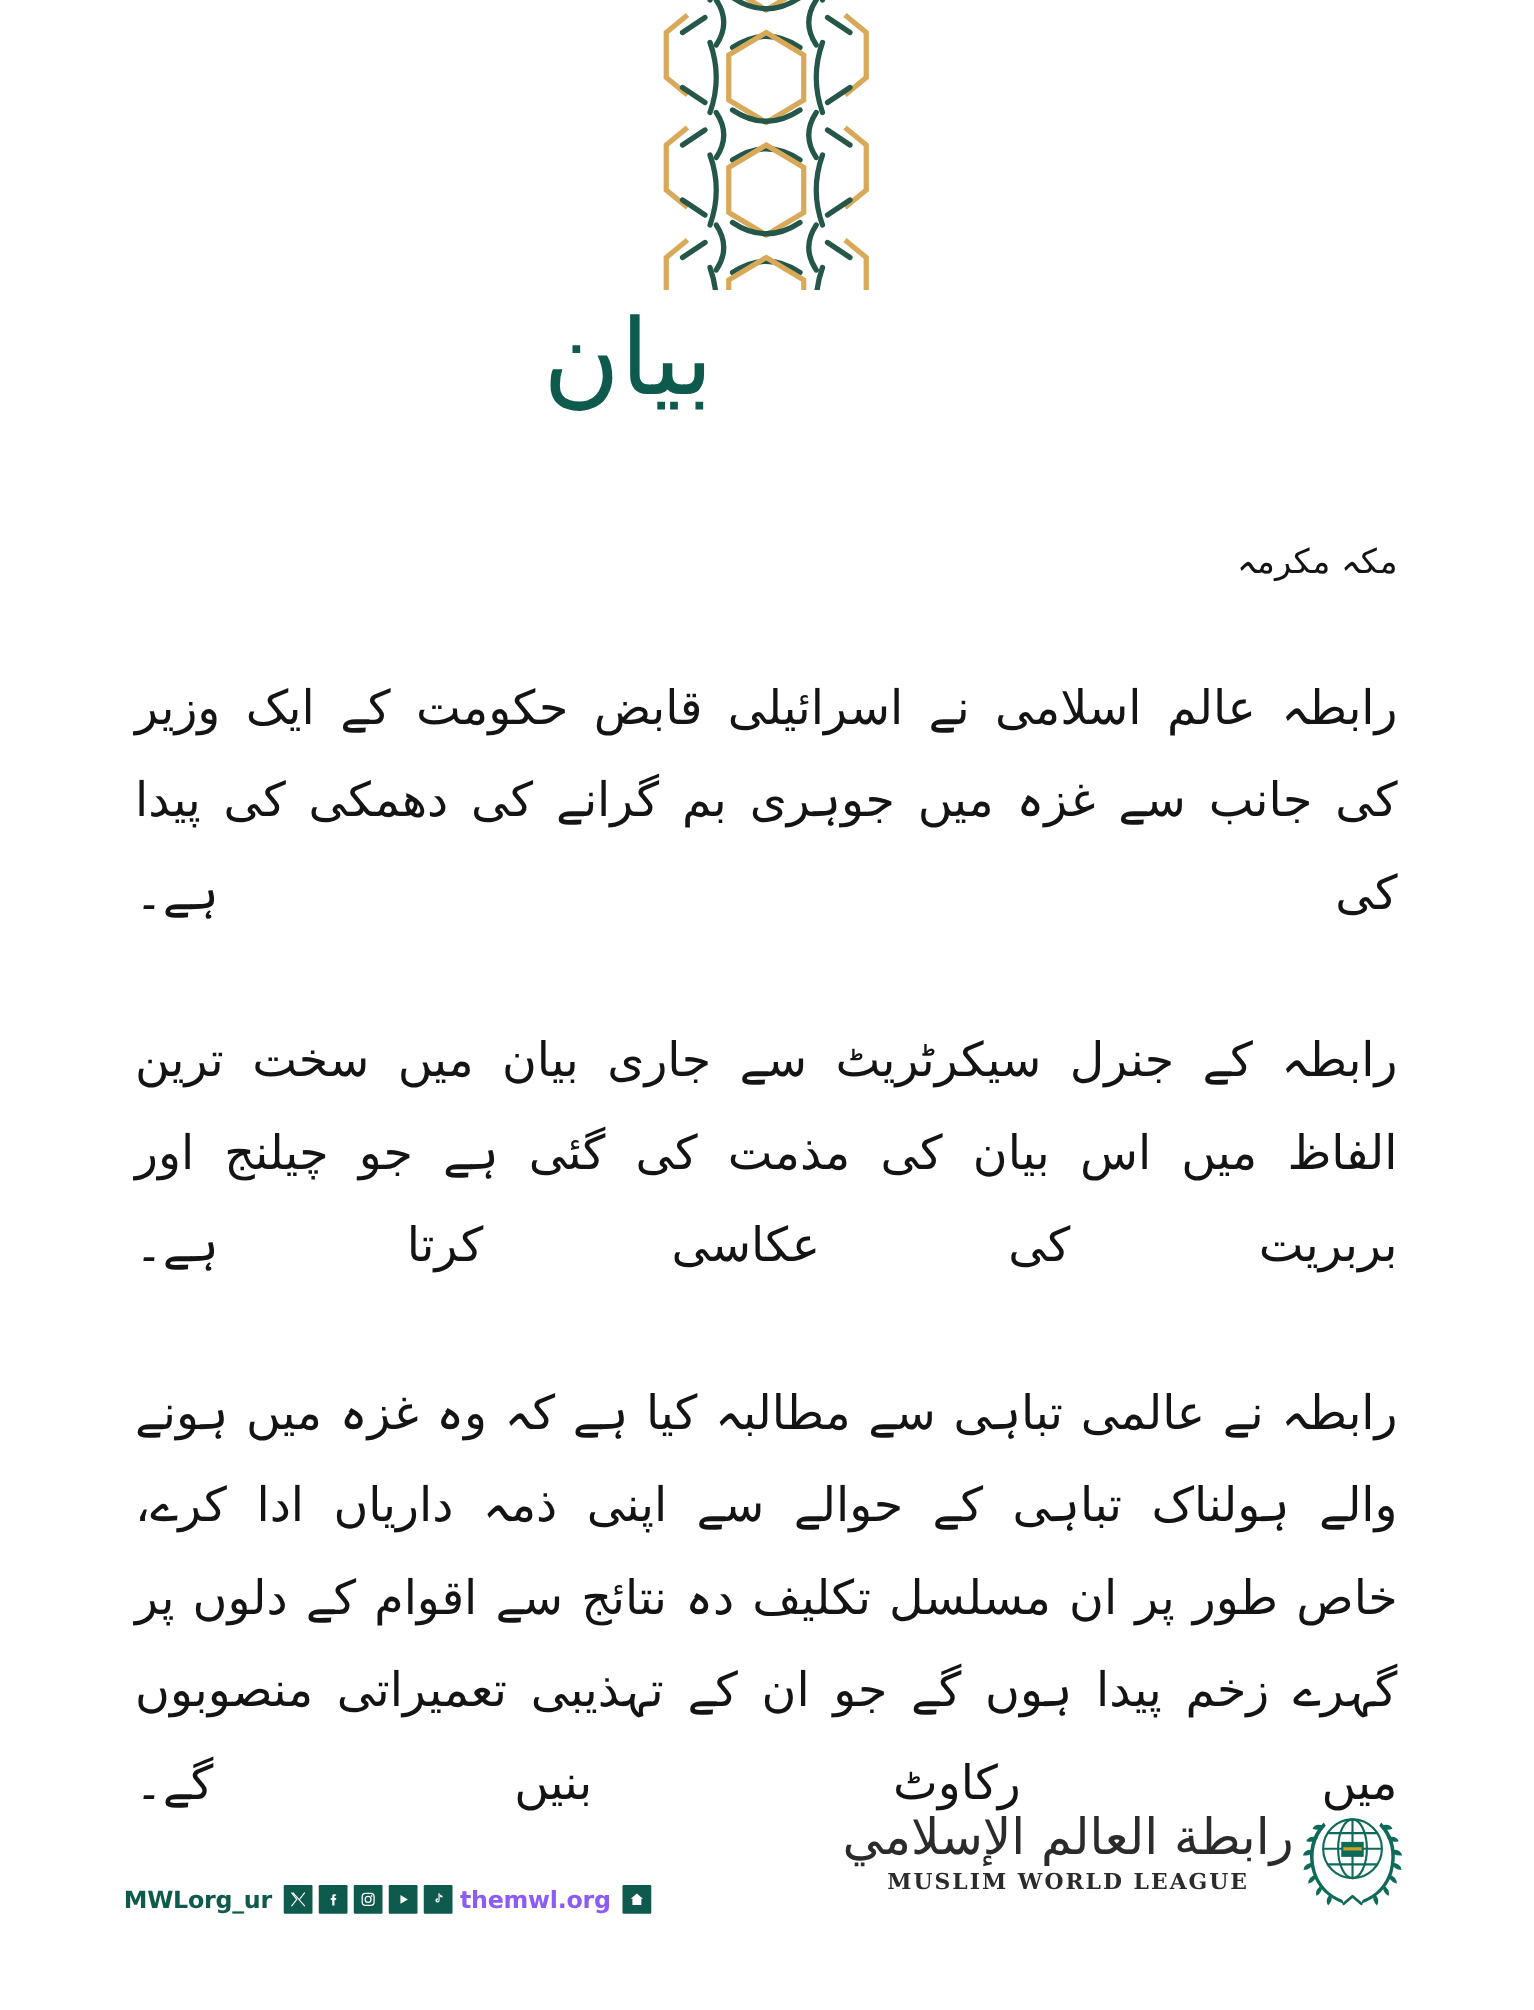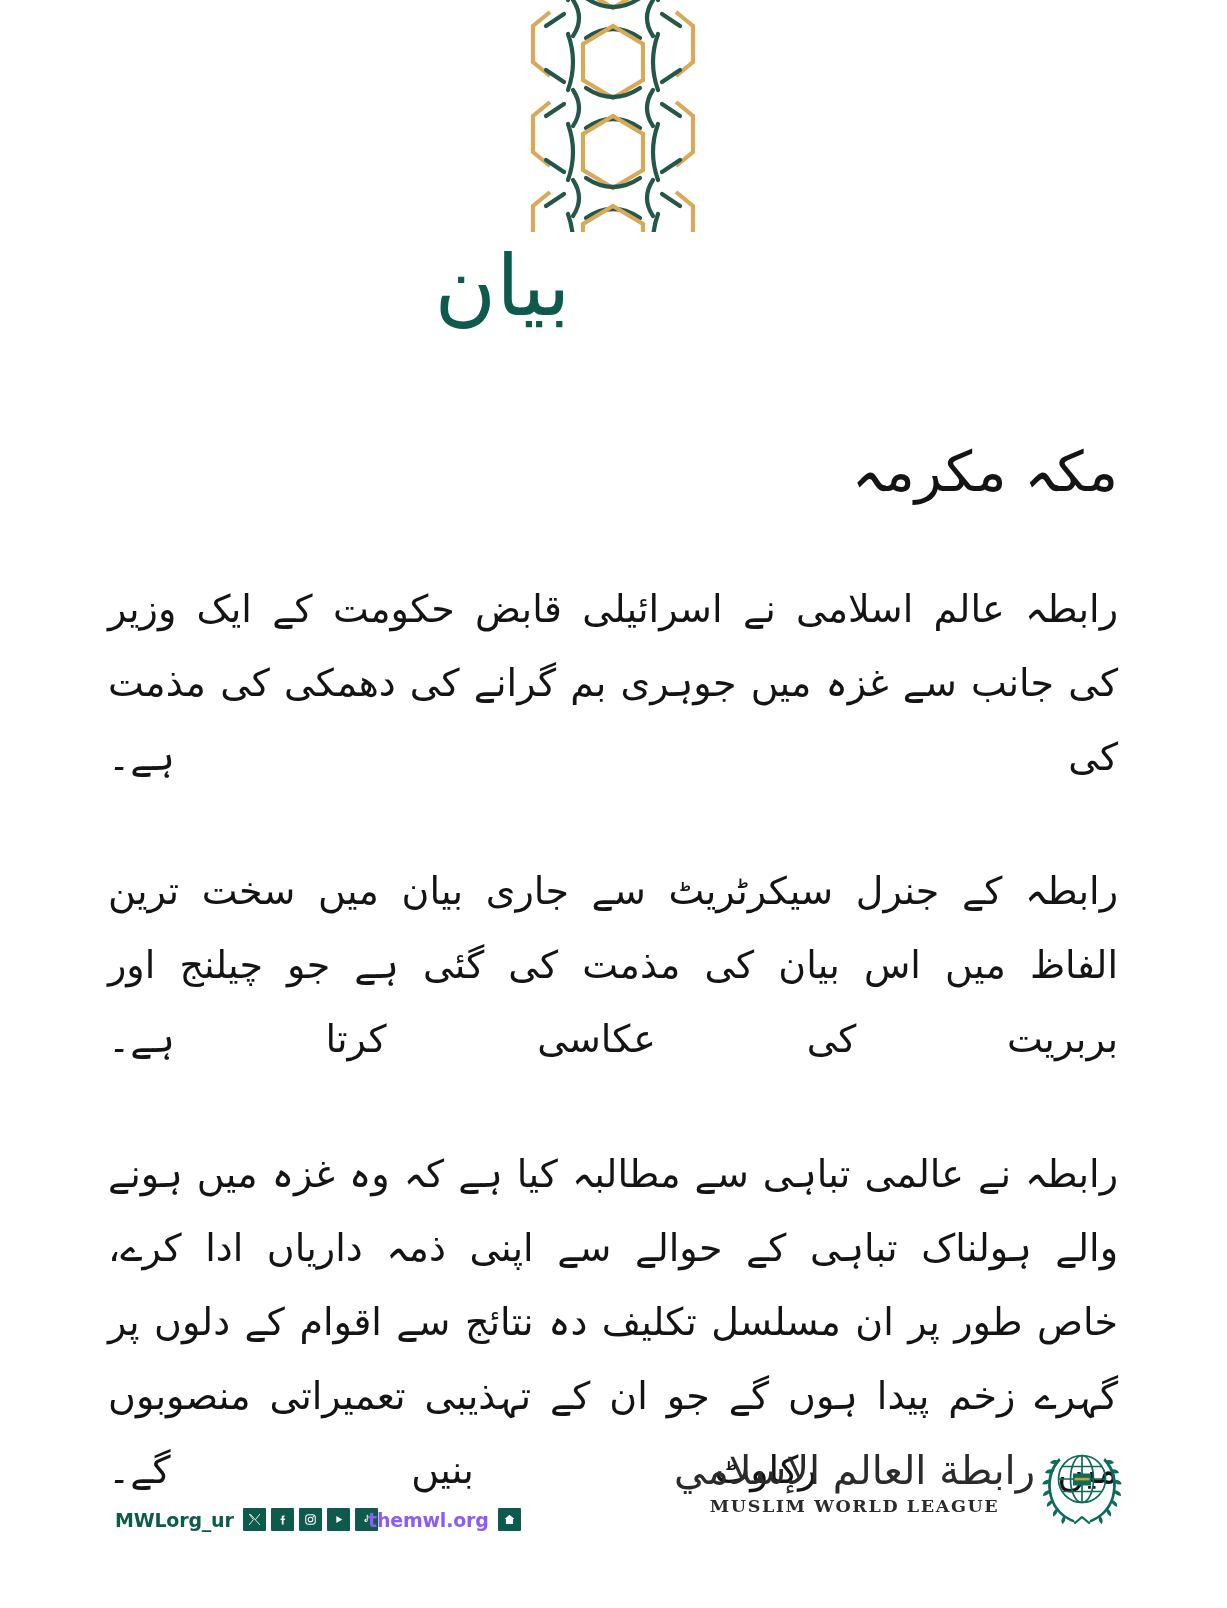--- a/index.html
+++ b/index.html
@@ -51,21 +51,21 @@
   #body-block {
     position: absolute;
     top: 430px;
     left: 108px;
     width: 1010px;
     direction: rtl;
     text-align: right;
   }
   .dateline {
     font-family: "DejaVu Sans", "Liberation Sans", sans-serif;
-    font-size: 56px;
+    font-size: 27px;
     line-height: 1.5;
     color: #141414;
     margin: 0 0 58px 0;
     text-align: right;
     direction: rtl;
   }
   .para {
     font-family: "DejaVu Sans", "Liberation Sans", sans-serif;
     font-size: 38px;
     line-height: 1.95;
@@ -83,21 +83,21 @@
     position: absolute;
     left: 0;
     top: 1430px;
     width: 1227px;
     height: 130px;
     direction: ltr;
   }
 
   #social-row {
     position: absolute;
-    left: 115px;
+    left: 99px;
     top: 78px;
     display: flex;
     align-items: center;
     gap: 0;
     direction: ltr;
     text-align: center;
   }
   #social-handle {
     font-family: "DejaVu Sans", "Liberation Sans", sans-serif;
     font-size: 19px;
@@ -233,21 +233,21 @@
       </g>
   </svg>
 </div>
 
 <div id="title-wrap">
   <div id="doc-title">بيان</div>
 </div>
 
 <div id="body-block">
   <p class="dateline">مکہ مکرمہ</p>
-  <p class="para">رابطہ عالم اسلامی نے اسرائیلی قابض حکومت کے ایک وزیر کی جانب سے غزہ میں جوہری بم گرانے کی دھمکی کی مذمت کی ہے۔</p>
+  <p class="para">رابطہ عالم اسلامی نے اسرائیلی قابض حکومت کے ایک وزیر کی جانب سے غزہ میں جوہری بم گرانے کی دھمکی کی پیدا کی ہے۔</p>
   <p class="para">رابطہ کے جنرل سیکرٹریٹ سے جاری بیان میں سخت ترین الفاظ میں اس بیان کی مذمت کی گئی ہے جو چیلنج اور بربریت کی عکاسی کرتا ہے۔</p>
   <p class="para">رابطہ نے عالمی تباہی سے مطالبہ کیا ہے کہ وہ غزہ میں ہونے والے ہولناک تباہی کے حوالے سے اپنی ذمہ داریاں ادا کرے، خاص طور پر ان مسلسل تکلیف دہ نتائج سے اقوام کے دلوں پر گہرے زخم پیدا ہوں گے جو ان کے تہذیبی تعمیراتی منصوبوں میں رکاوٹ بنیں گے۔</p>
 </div>
 
 <div id="footer">
 
   <div id="social-row">
     <span id="social-handle">MWLorg_ur</span>
 
     <span class="sq-icon">

